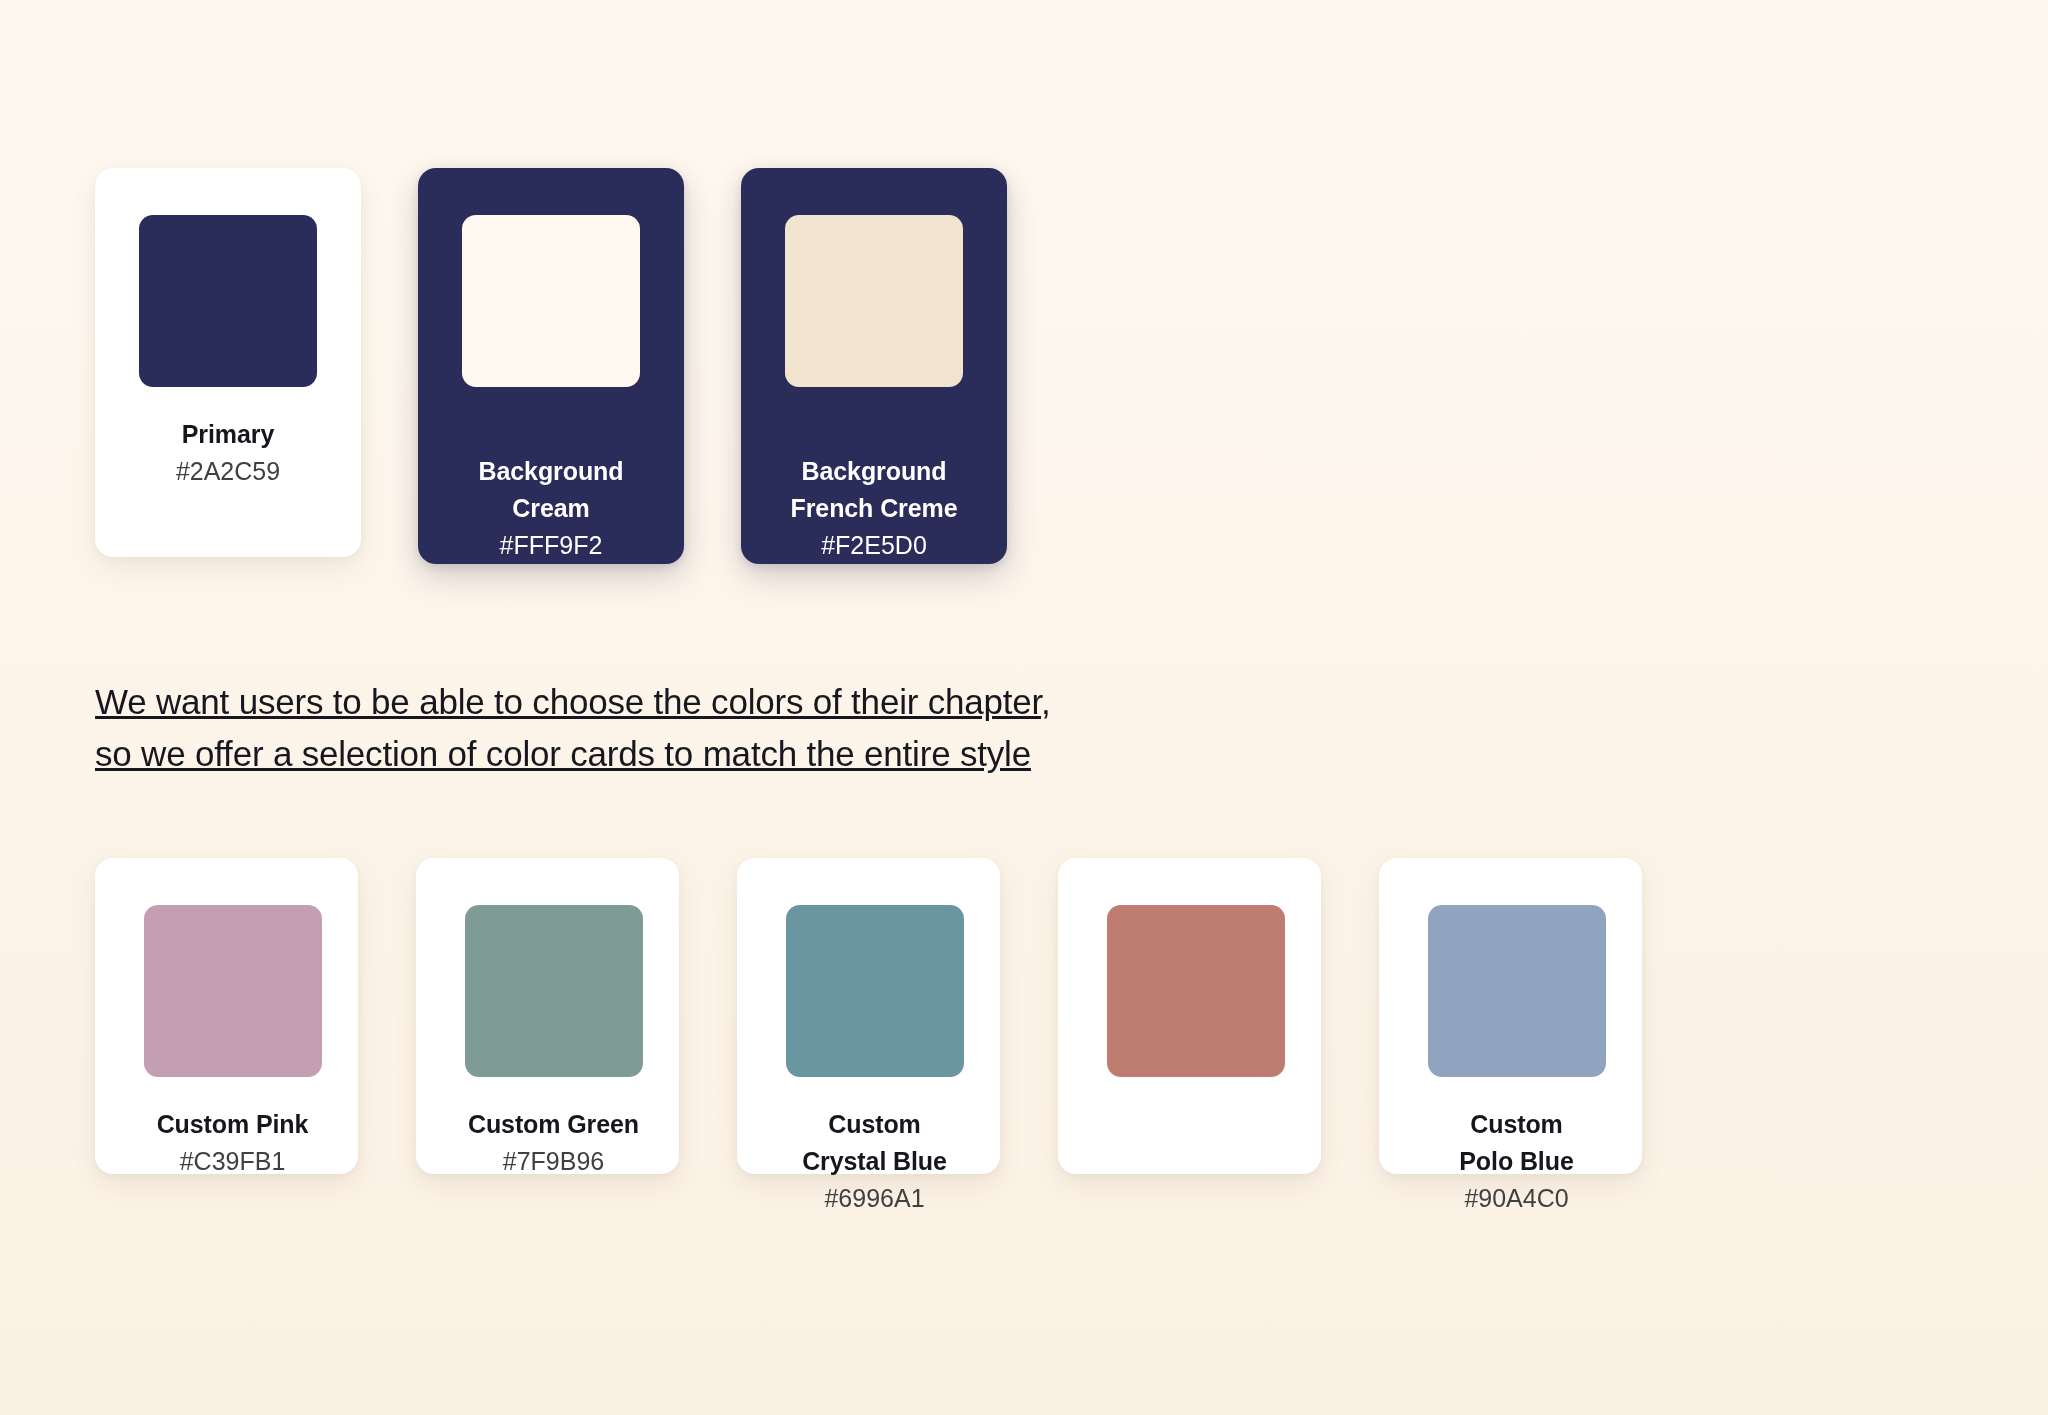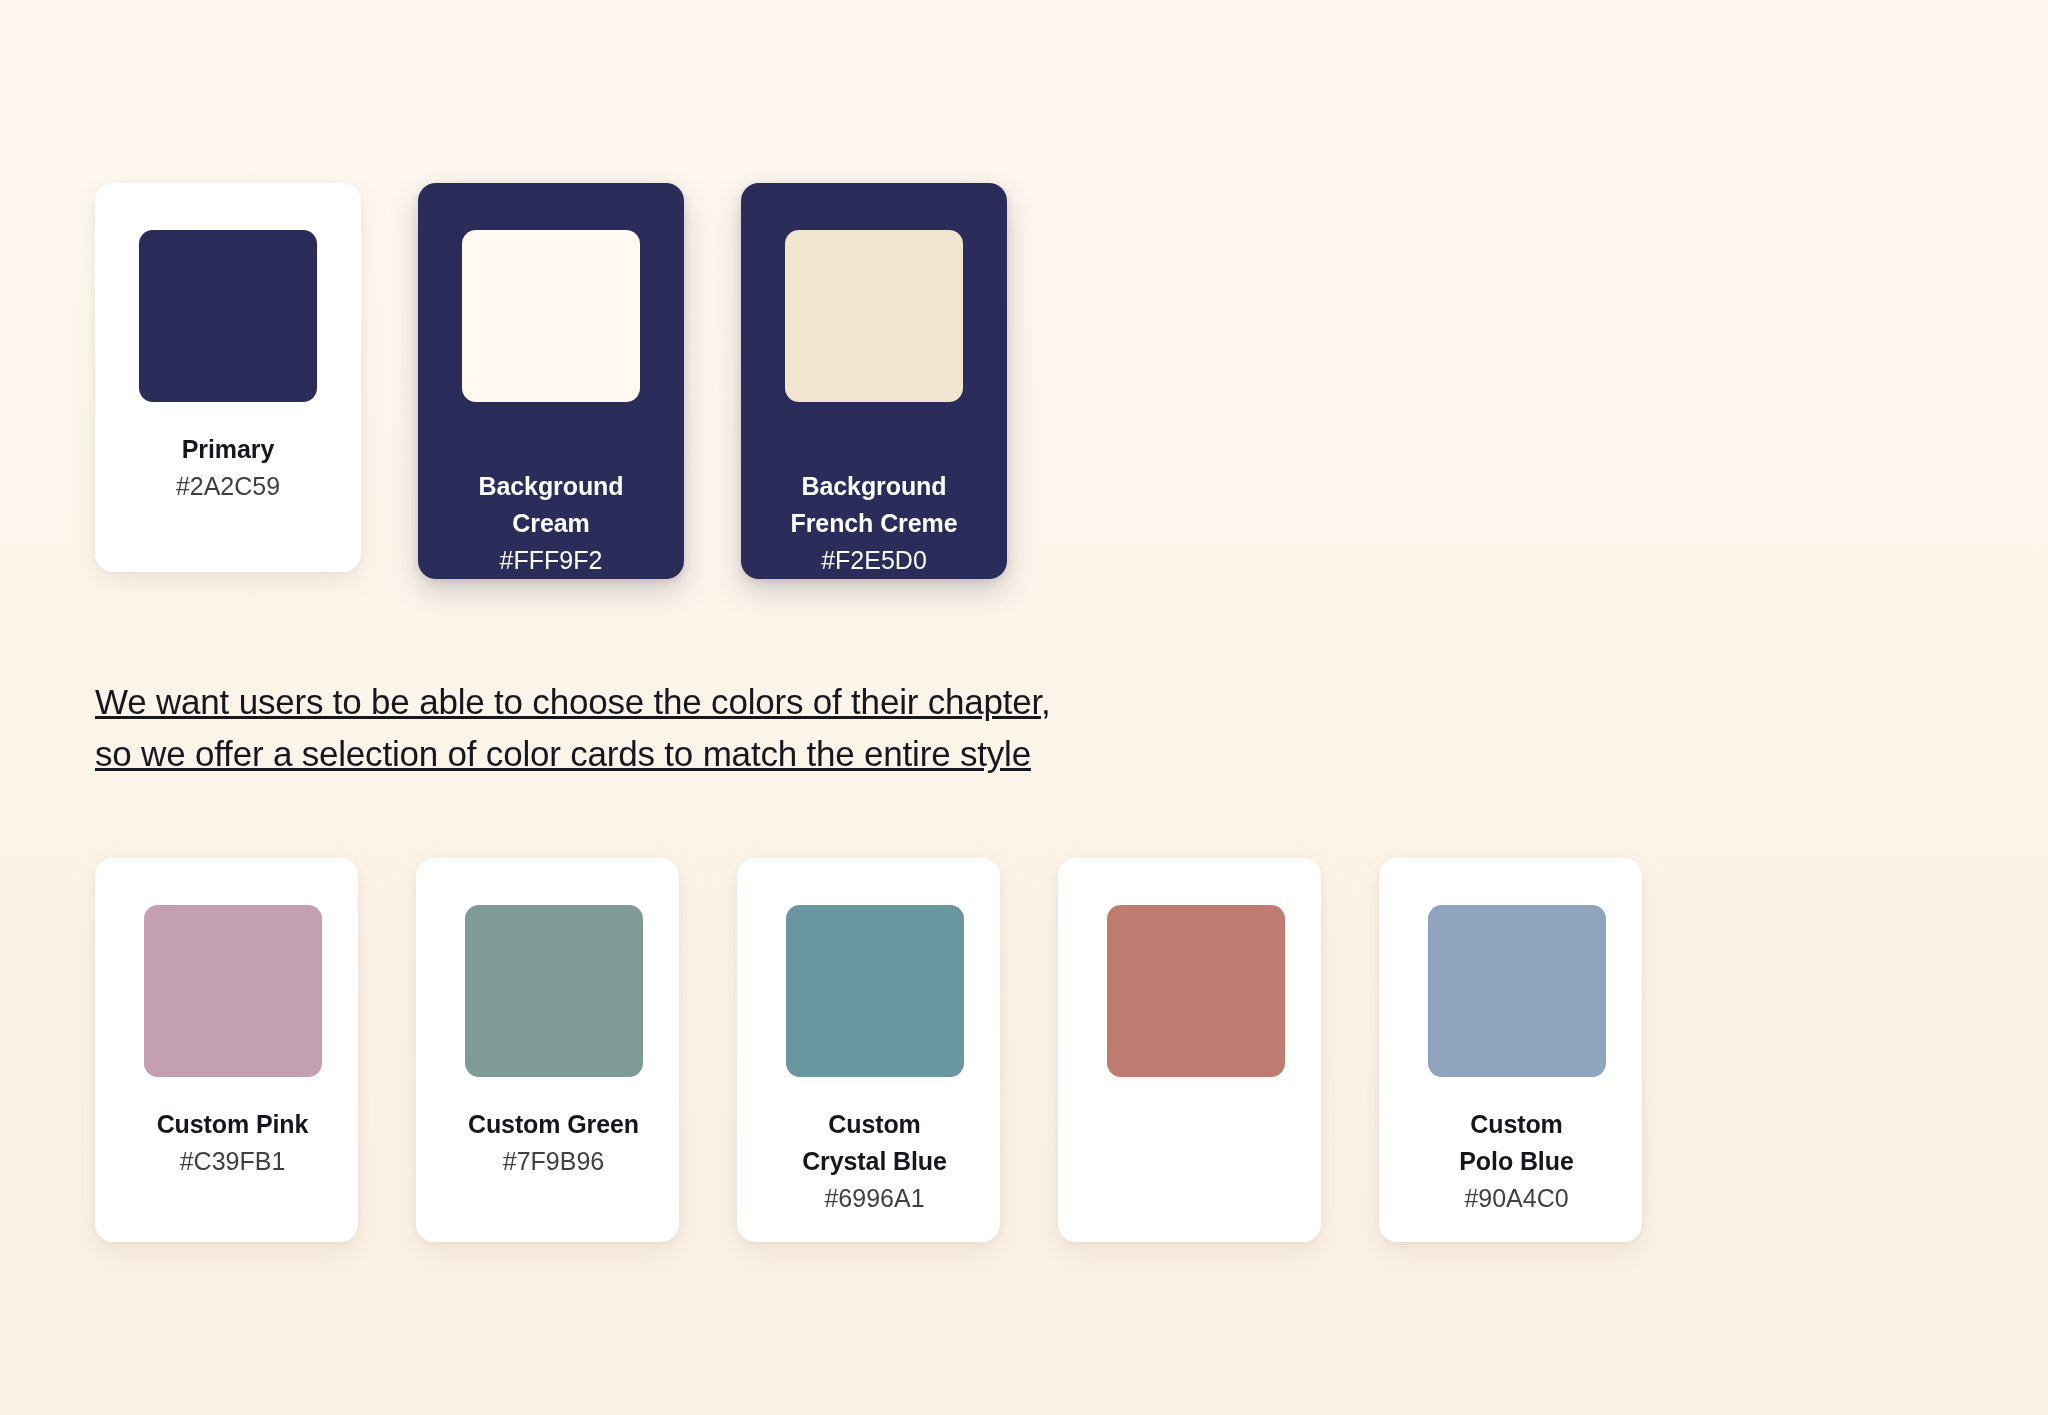--- a/index.html
+++ b/index.html
@@ -49,21 +49,20 @@
 
   .card-dark {
     background: #2A2C59;
     box-shadow: 0 12px 30px rgba(60, 50, 80, 0.22),
                 0 3px 8px rgba(60, 50, 80, 0.12);
   }
 
   .row-primary .card {
     width: 266px;
     padding: 47px 22px 0 22px;
-    margin-top: 15px;
   }
 
   .row-primary .card-light { height: 389px; }
   .row-primary .card-dark  { height: 396px; justify-content: space-between; }
 
   .swatch {
     border-radius: 14px;
     width: 178px;
     height: 172px;
     flex: 0 0 auto;
@@ -114,21 +113,21 @@
     position: absolute;
     top: 858px;
     left: 95px;
     display: flex;
     align-items: flex-start;
     gap: 58px;
   }
 
   .row-custom .card {
     width: 263px;
-    height: 384px;
+    height: 316px;
     padding: 47px 20px 0 32px;
   }
 
   .row-custom .swatch {
     width: 178px;
     height: 172px;
   }
 </style>
 </head>
 <body style="background: rgb(253, 245, 235);">

